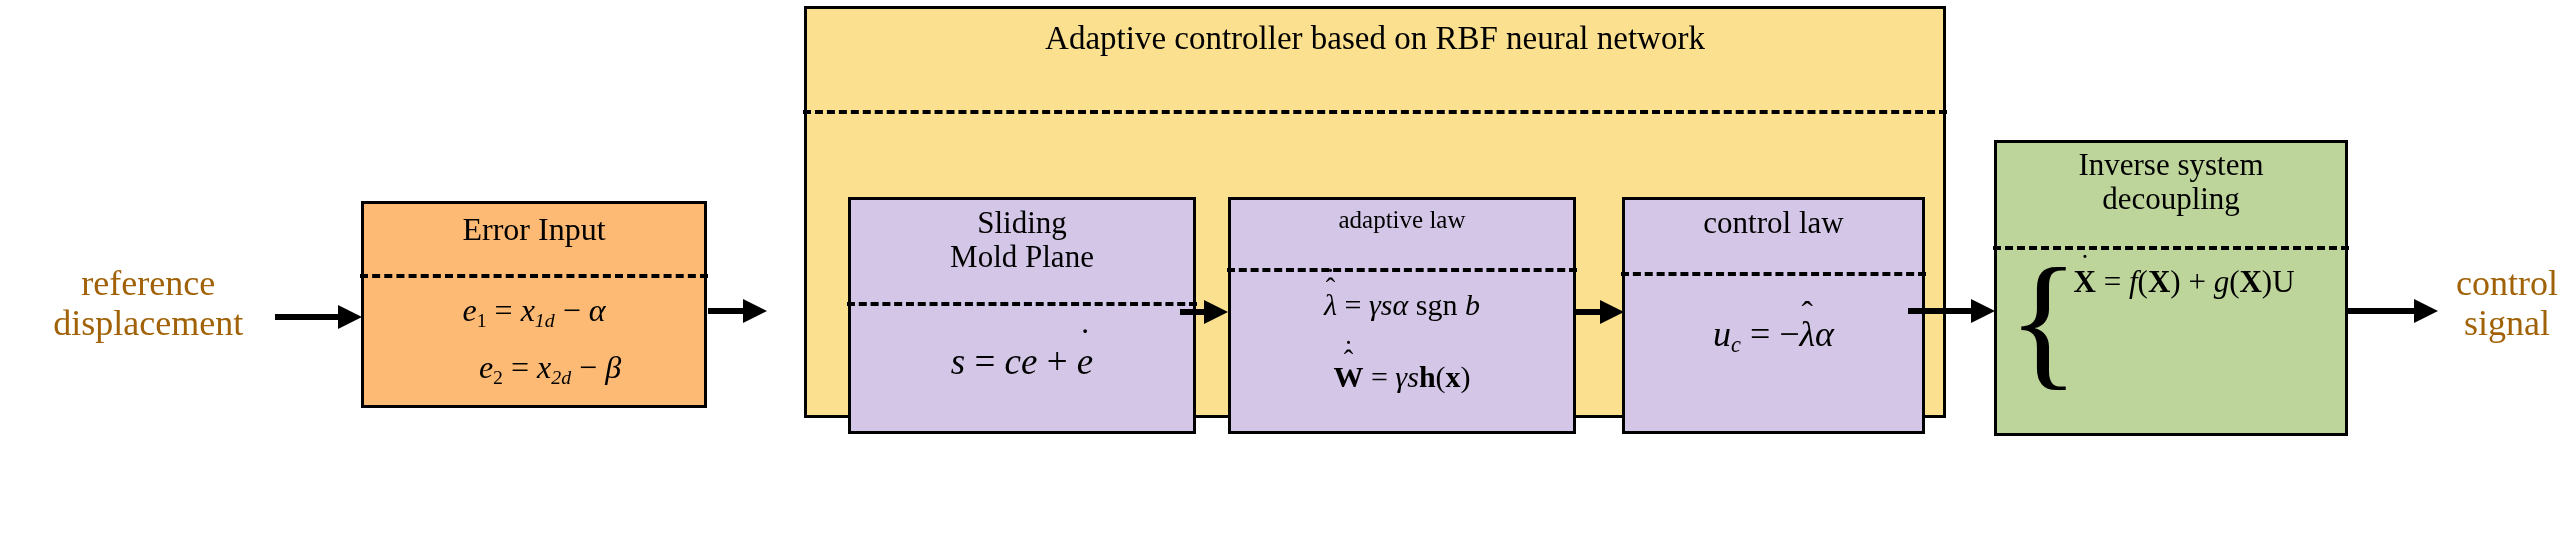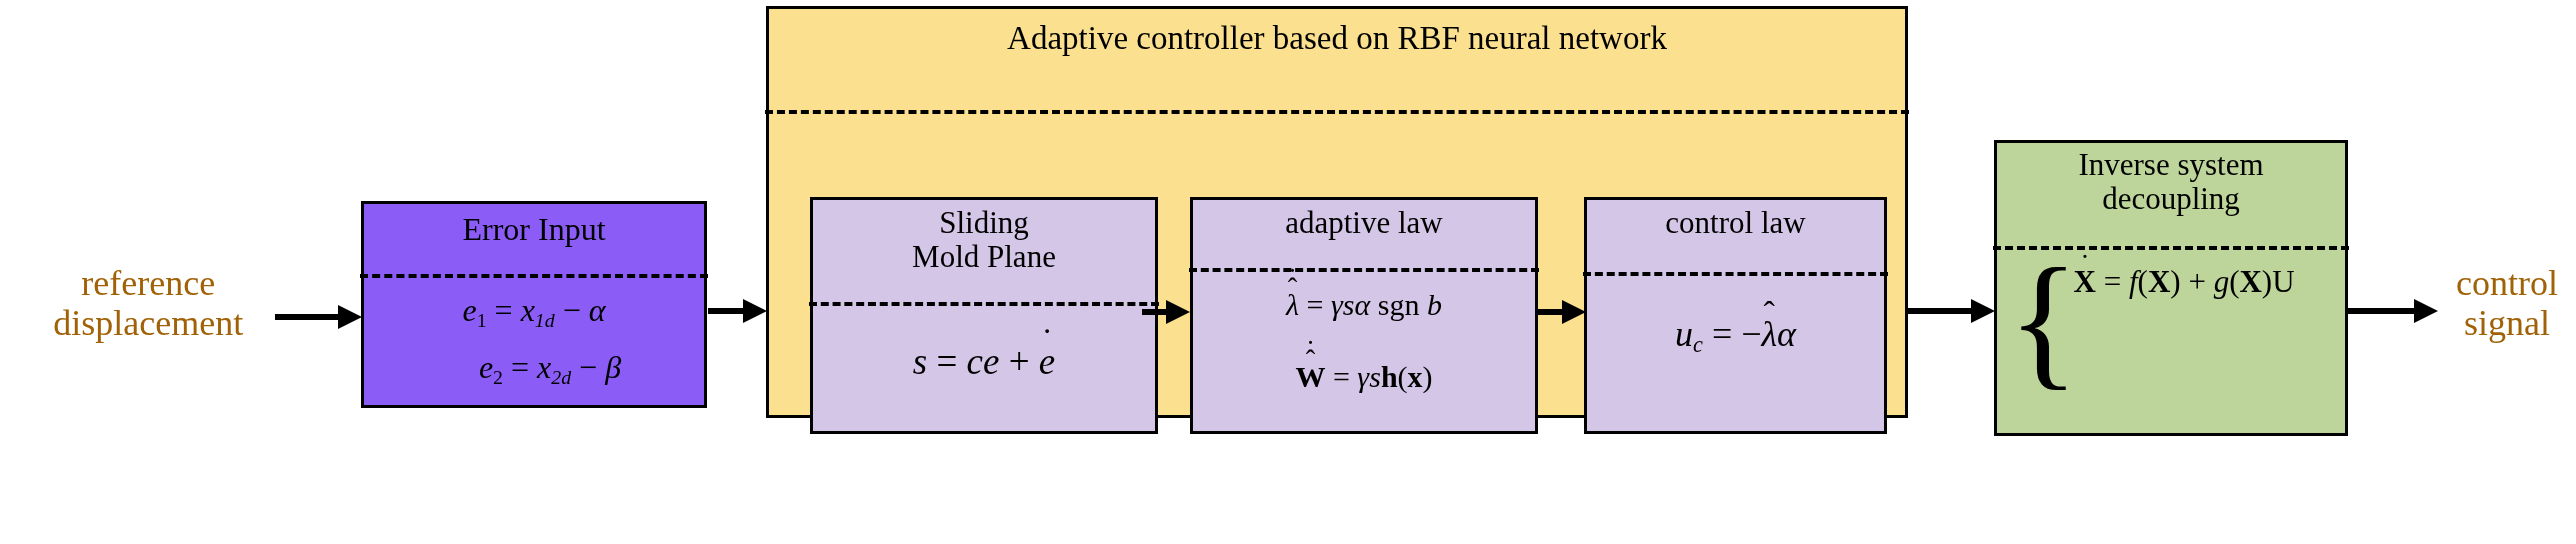--- a/index.html
+++ b/index.html
@@ -5,21 +5,21 @@
   html,body{margin:0;padding:0;background:#ffffff;}
   #canvas{
     position:relative;
     width:2576px;height:544px;
     background:#ffffff;
     font-family:"Liberation Serif","DejaVu Serif",serif;
     overflow:hidden;
   }
   .box{position:absolute;box-sizing:border-box;border:3.6px solid #000;}
   .yellow-container{background:#fbe08f;}
-  .pink{background:#8b5cf6;}
+  .pink{background:#fdba74;}
   .purple{background:#d3c6e6;}
   .green{background:#bdd49a;}
 
   .dashed-sep{
     position:absolute;
     height:0;
     border-top:4.2px dashed #000;
   }
 
   .plain-label{
@@ -116,21 +116,21 @@
       <span class="up">−</span>
       <span>β</span>
     </div>
   </div>
 
   <div class="arrow" style="left:708px;top:311px;width:60px;">
     <div class="shaft" style="width:37px;"></div>
     <div class="head" style="left:35px;"></div>
   </div>
 
-  <div class="box yellow-container" style="left:766px;top:6px;width:1142px;height:412px;">
+  <div class="box yellow-container" style="left:804px;top:6px;width:1142px;height:412px;">
 
     <div class="box-title" style="top:10.8px;font-size:33px;">Adaptive controller based on RBF neural network</div>
 
     <div class="dashed-sep" style="left:-3.6px;right:-3.6px;top:101px;"></div>
 
     <div class="box purple" style="left:26px;top:188px;width:348px;height:237px;margin-left:15px;">
       <div class="box-title" style="top:6px;font-size:31px;">Sliding
 Mold Plane</div>
 
       <div class="dashed-sep" style="left:-3.6px;right:-3.6px;top:102px;"></div>
@@ -143,21 +143,21 @@
         <span class="acc"><span class="base">e</span><span class="mk dot-only">˙</span></span>
       </div>
     </div>
 
     <div class="arrow" style="left:373px;top:303px;width:48px;">
       <div class="shaft" style="width:25px;"></div>
       <div class="head" style="left:24px;"></div>
     </div>
 
     <div class="box purple" style="left:421px;top:188px;width:348px;height:237px;">
-      <div class="box-title" style="top:6px;font-size:31px;">adaptive law</div>
+      <div class="box-title" style="top:6px;font-size:25px;">adaptive law</div>
 
       <div class="dashed-sep" style="left:-3.6px;right:-3.6px;top:68px;"></div>
 
       <div class="formula" style="top:88px;font-size:30px;">
         <span class="acc"><span class="base">λ</span><span class="mk hat">ˆ</span><span class="mk dot">˙</span></span>
         <span class="up">=</span>
         <span>γ</span><span>s</span><span>α</span>
         <span class="up">sgn</span>
         <span>b</span>
       </div>

